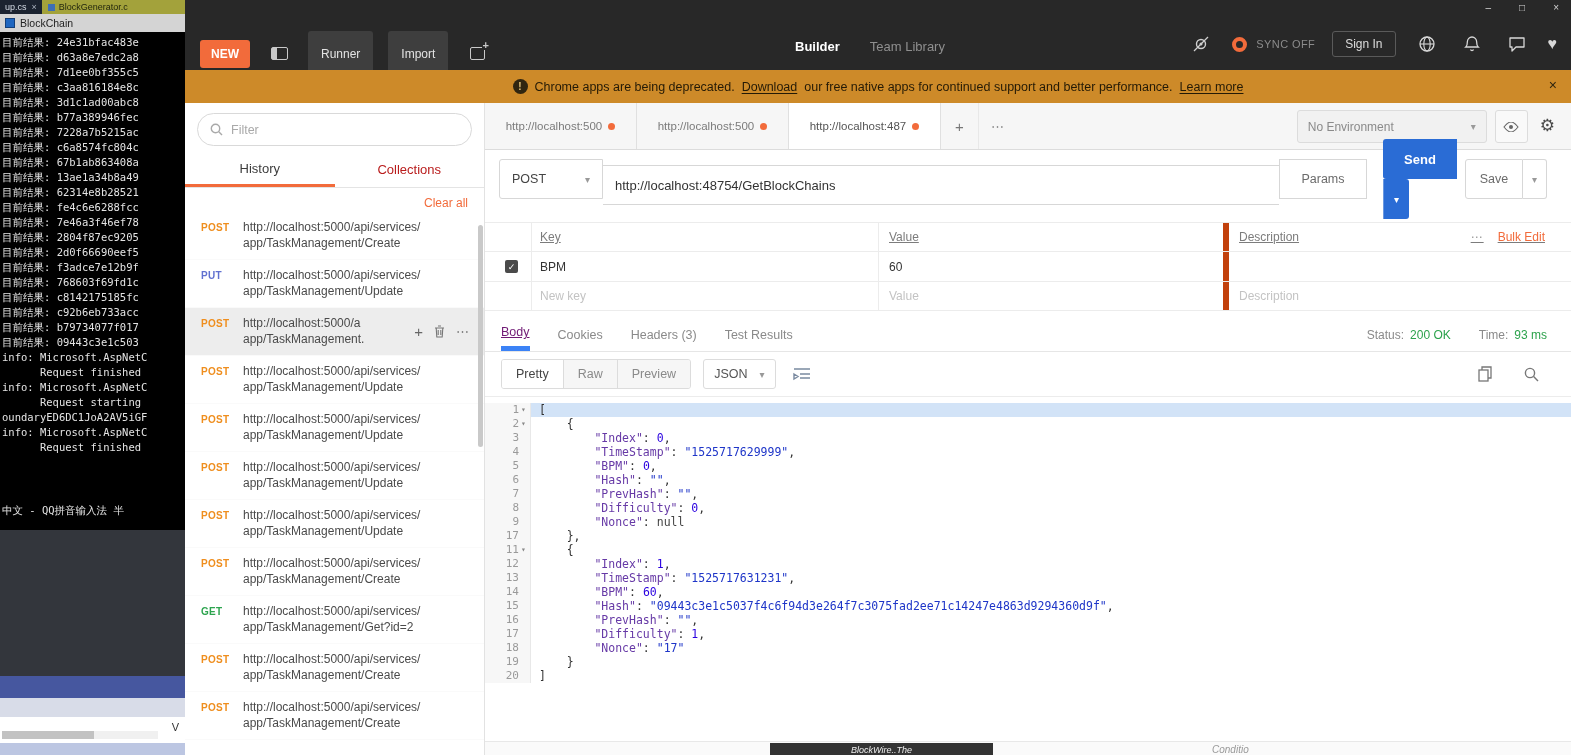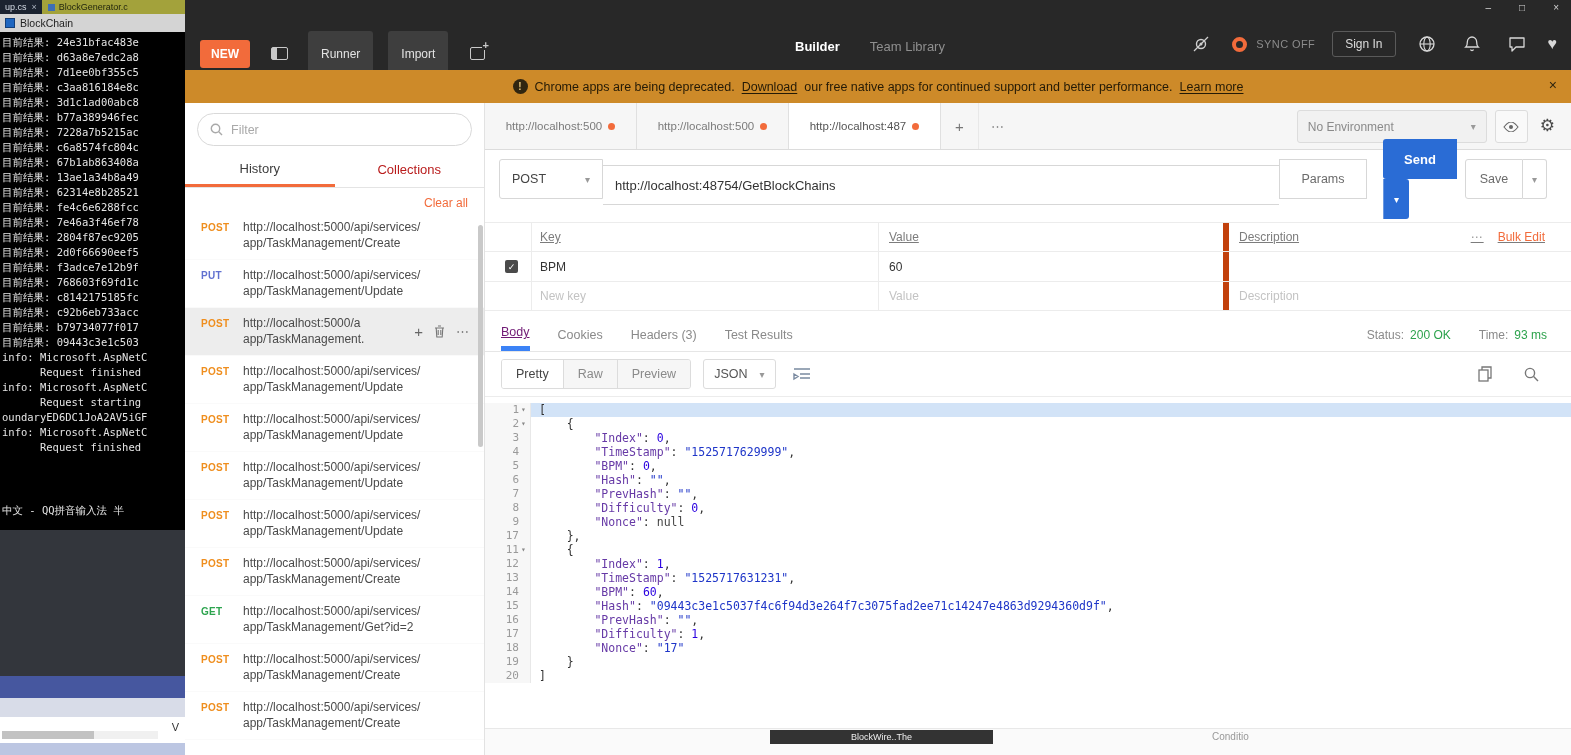--- a/index.html
+++ b/index.html
@@ -131,21 +131,21 @@
   .code-row{display:flex;height:14px;line-height:14px;}
   .gutter{width:46px;flex:none;background:#f7f7f7;border-right:1px solid #e8e8e8;color:#9a9a9a;display:flex;justify-content:flex-end;align-items:center;padding-right:2px;font-size:11px;}
   .gutter .fold{width:9px;color:#888;font-size:8px;text-align:center;}
   .code-text{flex:1;padding-left:8px;white-space:pre;color:#333;}
   .code-row.active .code-text{background:#d2e3f7;}
   .tk-key{color:#6639a6;}
   .tk-str{color:#1e35c8;}
   .tk-num{color:#2a00e0;}
   .tk-atom{color:#444;}
   
-  .bottom-strip-main{position:absolute;left:0;bottom:0;right:0;height:27px;background:#fafafa;border-top:1px solid #e8e8e8;}
+  .bottom-strip-main{position:absolute;left:0;bottom:0;right:0;height:14px;background:#fafafa;border-top:1px solid #e8e8e8;font-style:italic;}
   .dark-box{position:absolute;left:285px;top:1px;width:223px;height:14px;background:#333;color:#eee;font-size:9px;display:flex;align-items:center;justify-content:center;overflow:hidden;}
   .cond-label{position:absolute;left:727px;top:2px;color:#999;font-size:10px;}
   svg{display:block;}
 </style>
 </head>
 <body>
 
 <div class="screen">
 
   <div class="left-stack">

